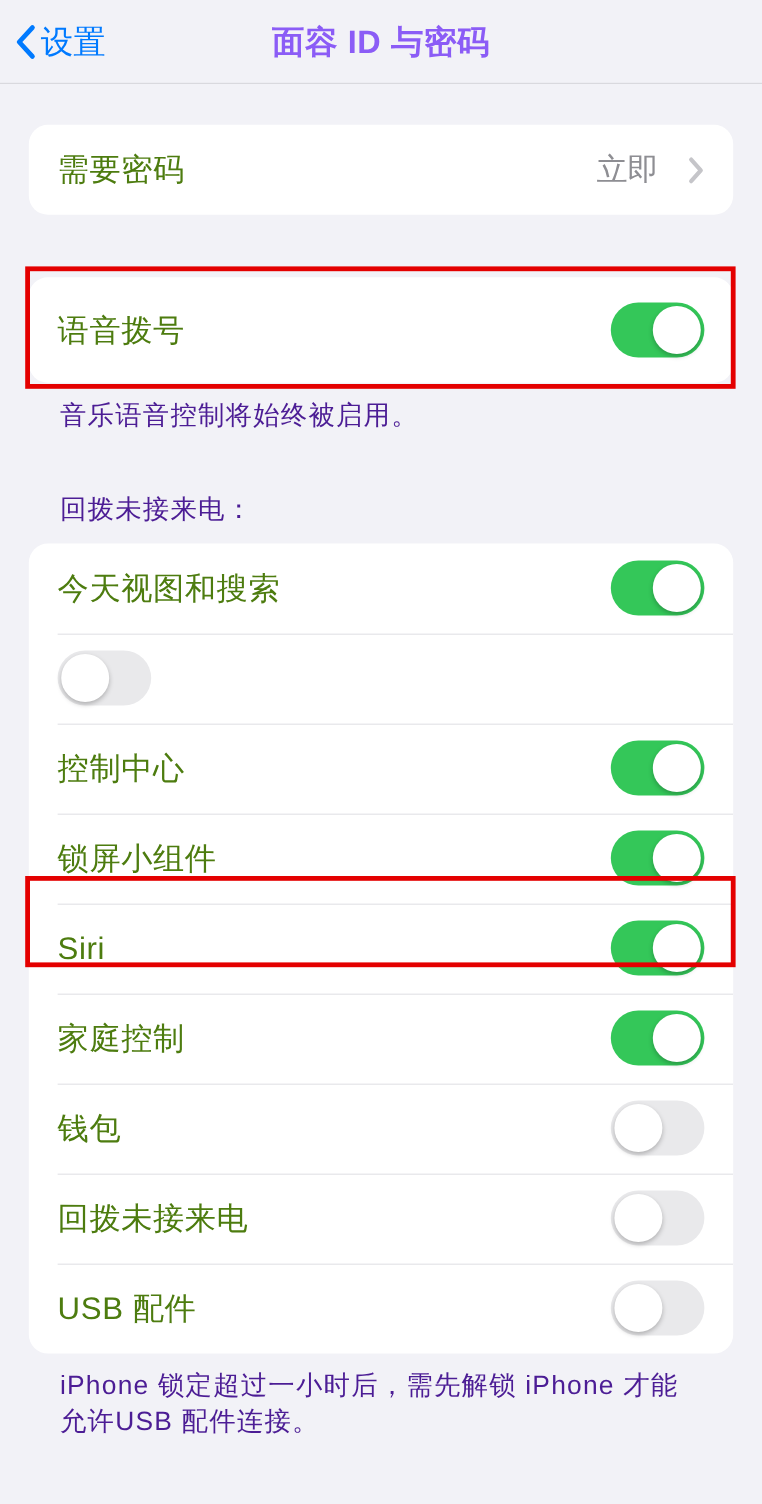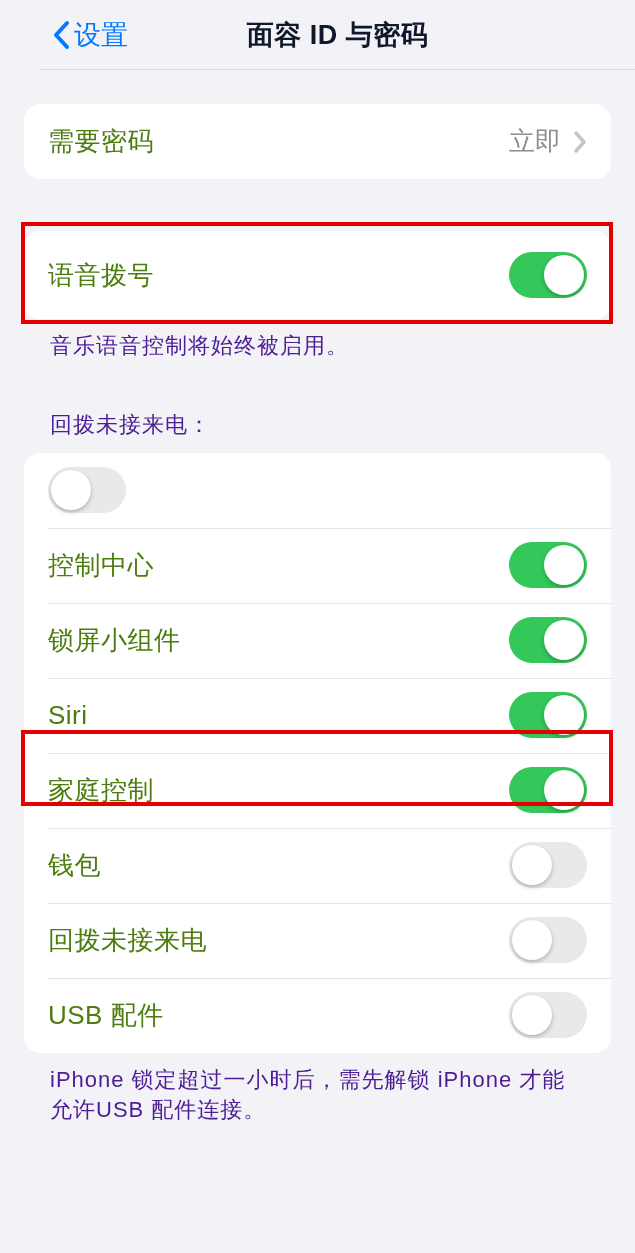--- a/index.html
+++ b/index.html
@@ -18,38 +18,37 @@
 
   
   .nav-bar {
     height: 70px;
     display: flex;
     align-items: center;
     position: relative;
     padding: 0 12px;
     border-bottom: 1px solid #d9d9de;
     background: #f2f2f7;
-    margin-left: 40px;
   }
   .back {
     display: flex;
     align-items: center;
     color: #007aff;
     font-size: 27px;
     gap: 4px;
     cursor: pointer;
   }
   .back svg { display: block; }
   .title {
     position: absolute;
     left: 50%;
     transform: translateX(-50%);
     font-size: 27px;
     font-weight: 600;
-    color: #0f172a;
+    color: #8b5cf6;
     letter-spacing: 0.5px;
     white-space: nowrap;
   }
 
   
   .content {
     padding: 0 24px 12px 24px;
   }
   .group {
     background: #ffffff;
@@ -77,21 +76,21 @@
     background: #e4e4e8;
   }
   .row .label {
     font-size: 26px;
     color: #4d7c0f;
     letter-spacing: 0.5px;
   }
   .row .value-wrap {
     display: flex;
     align-items: center;
-    gap: 12px;
+    gap: 24px;
     color: #8e8e93;
     font-size: 26px;
   }
 
   .chevron svg { display: block; }
 
   
   .toggle {
     width: 78px;
     height: 46px;
@@ -175,20 +174,26 @@
           <div class="knob"></div>
         </div>
     </div>
   </div>
   <div class="footer-text">音乐语音控制将始终被启用。</div>
 
   <div class="header-text">回拨未接来电：</div>
 
   <div class="group" style="margin-top:12px" id="locked-access-group">
 
+  <div class="row">
+        <span class="label">今天视图和搜索</span>
+        <div class="toggle on">
+          <div class="knob"></div>
+        </div>
+      </div>
       <div class="row">
         <div class="toggle off">
           <div class="knob"></div>
         </div>
       </div>
       <div class="row">
         <span class="label">控制中心</span>
         <div class="toggle on">
           <div class="knob"></div>
         </div>

